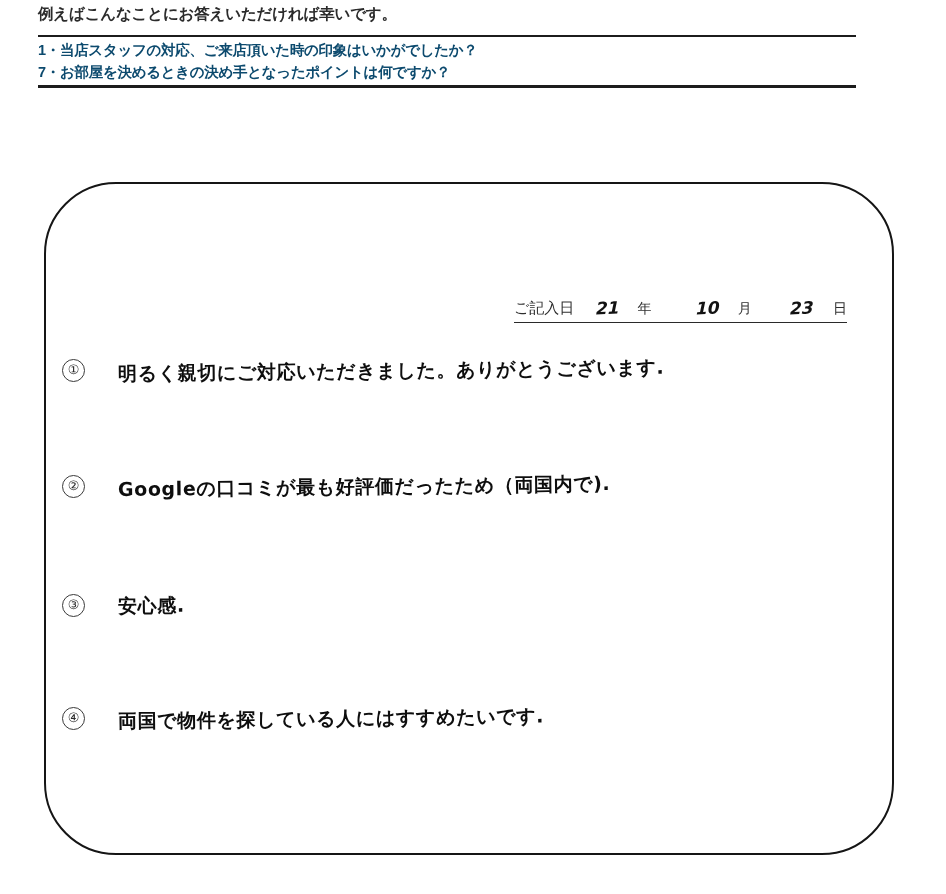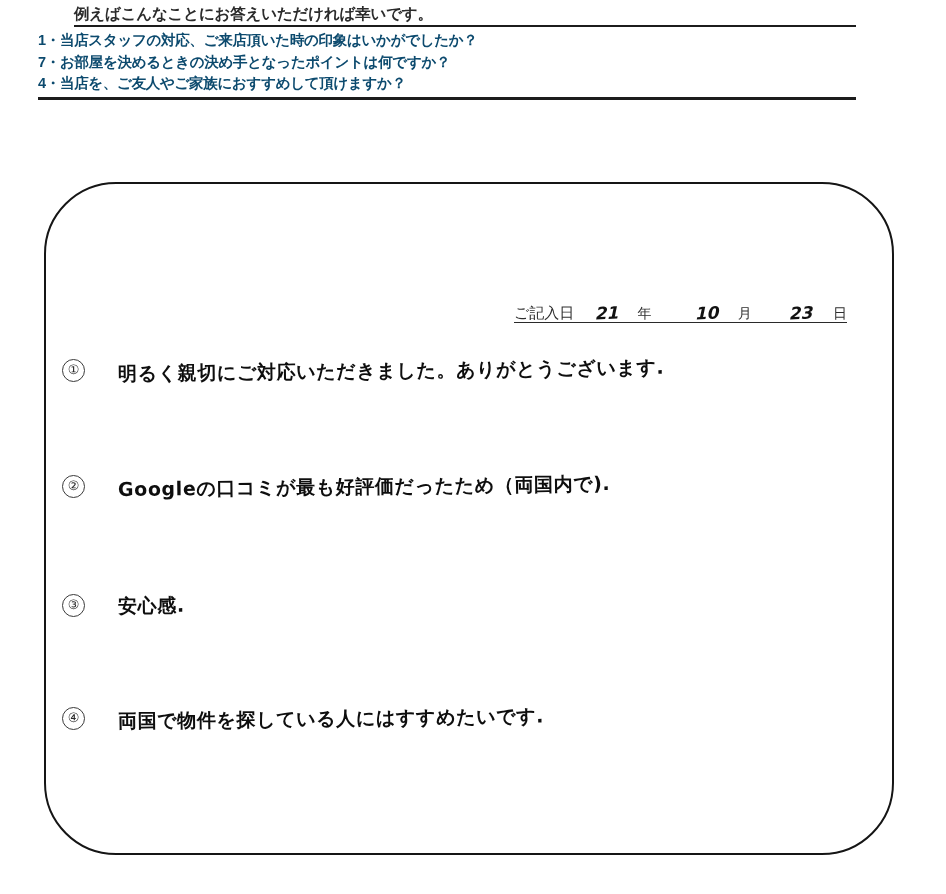--- a/index.html
+++ b/index.html
@@ -18,22 +18,21 @@
 
   
   #header-block {
     position: absolute;
     left: 38px;
     top: 4px;
     width: 818px;
   }
   #header-title-row {
     border-bottom: 2.5px solid #1c1c1c;
-    padding-bottom: 1px;
-    margin-left: 36px;
+    padding-bottom: 11px;
   }
   #header-title {
     font-size: 15.5px;
     font-weight: bold;
     color: #2b2b2b;
     letter-spacing: -0.2px;
     line-height: 20px;
     white-space: nowrap;
     display: inline-block;
   }
@@ -66,21 +65,21 @@
 
   
   #date-line {
     position: absolute;
     left: 468px;
     top: 110px;
     width: 333px;
     border-bottom: 1.6px solid #2a2a2a;
     height: 28px;
     display: flex;
-    align-items: flex-end;
+    align-items: center;
     white-space: nowrap;
   }
   .date-label {
     font-size: 15px;
     color: #2e2e2e;
     font-family: "Liberation Serif", "DejaVu Serif", serif;
     line-height: 17px;
   }
   .date-value {
     font-family: "DejaVu Sans", sans-serif;
@@ -150,21 +149,20 @@
 
 <div id="header-block">
 
   <div id="header-title-row">
     <span id="header-title">例えばこんなことにお答えいただければ幸いです。</span>
   </div>
 
   <div id="header-questions">
     <div class="header-question">1・当店スタッフの対応、ご来店頂いた時の印象はいかがでしたか？</div>
     <div class="header-question">7・お部屋を決めるときの決め手となったポイントは何ですか？</div>
-    <div class="header-question">4・当店を、ご友人やご家族におすすめして頂けますか？</div>
   </div>
 
 </div>
 
 <div id="answer-card">
 
   <div id="date-line">
     <span class="date-label">ご記入日</span>
     <span id="d-spacer-1"></span>
     <span class="date-value">21</span>

